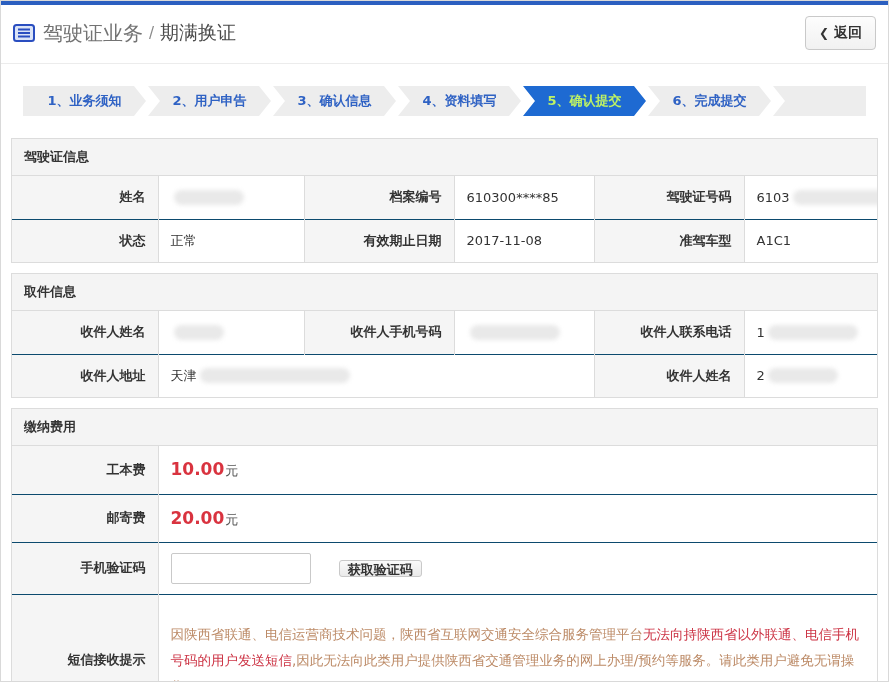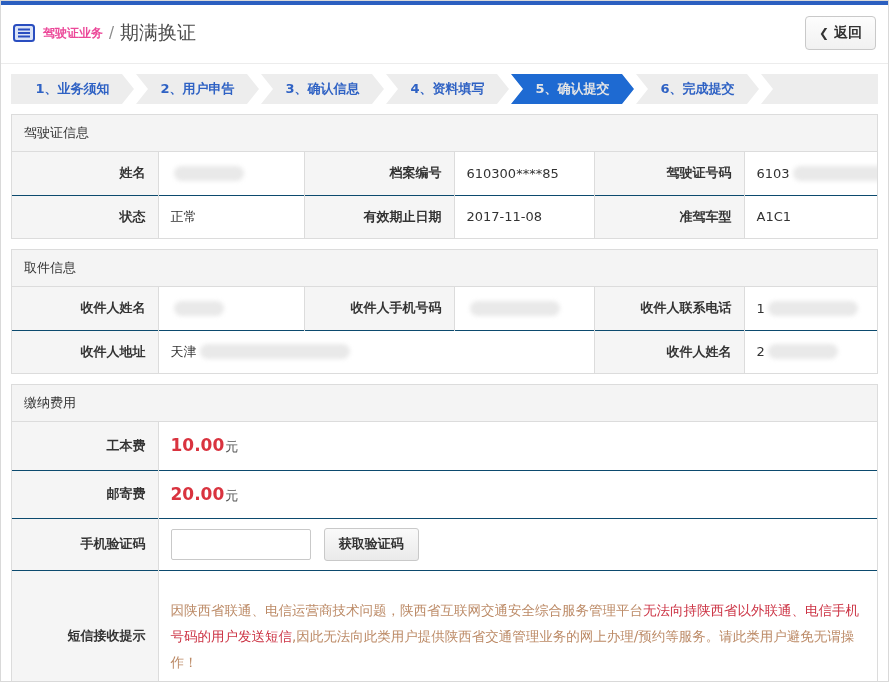--- a/index.html
+++ b/index.html
@@ -5,42 +5,42 @@
   * { box-sizing: border-box; }
   html,body { margin:0; padding:0; background:#fff; }
   body { font-family:"DejaVu Sans","Liberation Sans",sans-serif; }
   .page { width:889px; height:682px; border:1px solid #d9d9d9; background:#fff; overflow:hidden; position:relative; }
   .topbar { height:4px; background:#2b5fc0; }
 
   
   .header { display:flex; align-items:center; justify-content:space-between; padding:11px 10px 13px 12px; border-bottom:1px solid #ececec; }
   .title-wrap { display:flex; align-items:center; }
   .doc-icon { width:22px; height:18px; margin-right:8px; }
-  .page-title { color:#ec4899; font-size:12px; font-weight:bold; }
+  .page-title { color:#737373; font-size:20px; font-weight:normal; }
   .title-divider { color:#888; font-size:15px; margin:0 6px; }
   .page-subtitle { color:#4a4a4a; font-size:19px; }
   .back-btn { display:inline-flex; align-items:center; gap:5px; padding:7px 13px; margin-right:2px;
     border:1px solid #c9c9c9; border-radius:4px; background:linear-gradient(#fdfdfd,#f1f1f1);
     color:#333; font-size:14px; font-weight:bold; cursor:pointer; }
   .back-chevron { font-size:12px; color:#333; }
 
   
-  .steps { display:flex; height:30px; margin:10px; }
+  .steps { display:flex; height:30px; margin:22px; }
   .step { position:relative; width:123px; display:flex; align-items:center; justify-content:center;
     background:#ededed; color:#2f62c4; font-size:13px; font-weight:bold; cursor:pointer;
     clip-path: polygon(0 0, calc(100% - 12px) 0, 100% 50%, calc(100% - 12px) 100%, 0 100%, 12px 50%); }
   .step:first-child { clip-path: polygon(0 0, calc(100% - 12px) 0, 100% 50%, calc(100% - 12px) 100%, 0 100%); }
   .step + .step, .step-filler { margin-left:2px; }
-  .step.active { background:#1e6ad2; color:#e5e5e5; }
+  .step.active { background:#1e6ad2; color:#bef264; }
   .step-filler { flex:1; background:#ededed;
     clip-path: polygon(0 0, 100% 0, 100% 100%, 0 100%, 12px 50%); }
 
   
   .section { margin:10px; border:1px solid #dcdcdc; }
-  .section-title { background:#f4f4f4; padding:9px 12px; font-size:13px; font-weight:normal; color:#333;
+  .section-title { background:#f4f4f4; padding:9px 12px; font-size:13px; font-weight:bold; color:#333;
     border-bottom:1px solid #dcdcdc; }
   table { width:100%; border-collapse:collapse; table-layout:fixed; }
   td { border-left:1px solid #dcdcdc; border-top:1px solid #0c4a6e; font-size:13px; color:#333;
     padding:0 12px; height:43px; overflow:hidden; white-space:nowrap; }
   tr:first-child td { border-top:none; }
   td:first-child { border-left:none; }
   .label-cell { background:#f5f5f5; text-align:right; font-weight:bold; }
   .value-cell { background:#fff; text-align:left; }
 
   
@@ -48,21 +48,21 @@
     filter:blur(2px); vertical-align:-3px; margin-left:3px; }
   .w50{width:50px} .w70{width:70px} .w90{width:90px} .w110{width:110px} .w150{width:150px}
 
   
   .fee-row td { height:48px; }
   .price { color:#d9333f; font-weight:bold; font-size:17px; }
   .unit { color:#555; font-size:13px; margin-left:1px; }
   .code-row td { height:52px; }
   .code-input { width:140px; height:31px; border:1px solid #c9c9c9; border-radius:2px; padding:0 8px;
     font-size:13px; vertical-align:middle; }
-  .code-btn { margin-left:9px; height:33px; padding:0 14px; background:linear-gradient(#fafafa,#eaeaea);
+  .code-btn { margin-left:24px; height:17px; padding:0 8px; background:linear-gradient(#fafafa,#eaeaea);
     border:1px solid #c9c9c9; border-radius:3px; font-size:13px; font-weight:bold; color:#333;
     vertical-align:middle; cursor:pointer; }
   .tip-row td { height:auto; padding:26px 12px; white-space:normal; }
   .tip-text { font-size:13.5px; line-height:26px; }
   .tip-normal { color:#bc8a66; }
   .tip-em { color:#cc3344; }
 
   
   .footer { display:flex; justify-content:flex-end; gap:13px; padding:14px 58px 0 0; }
 </style>

